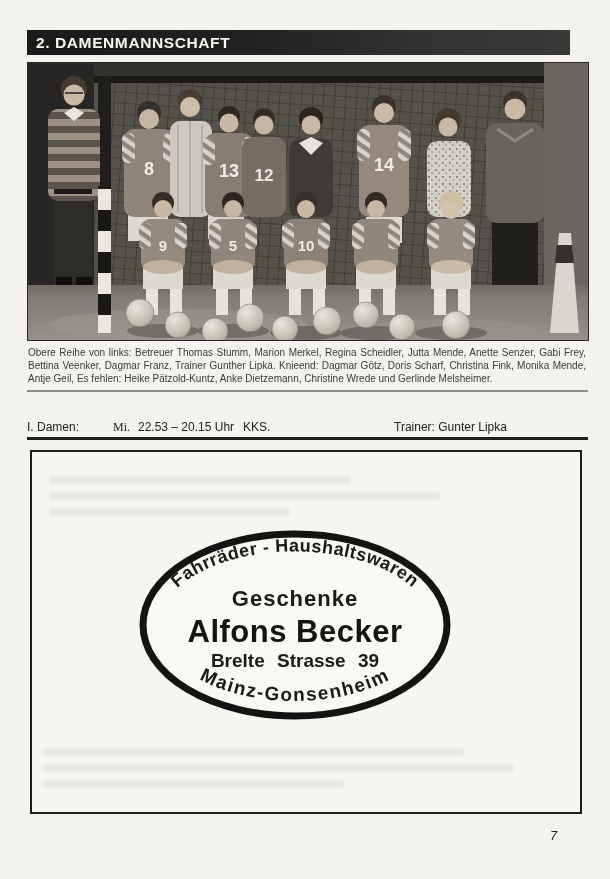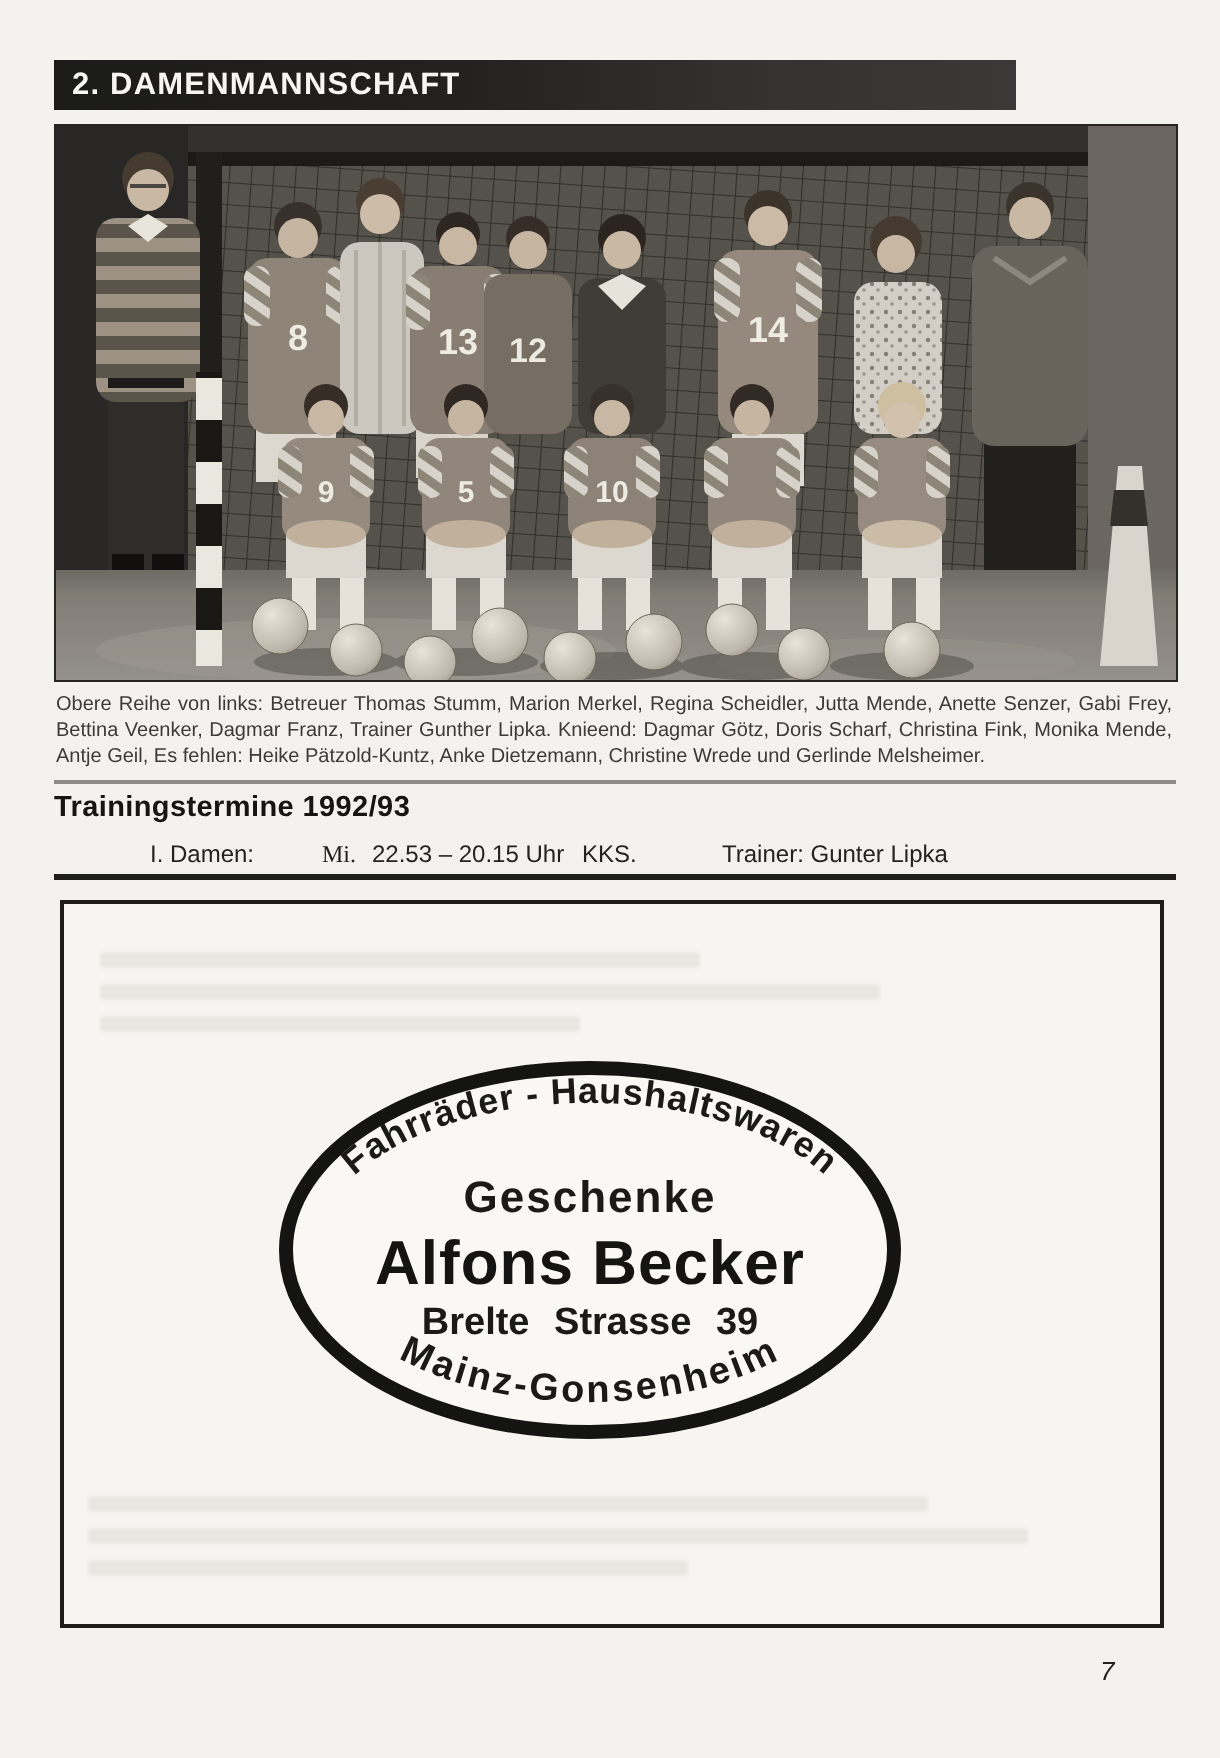--- a/index.html
+++ b/index.html
@@ -7,21 +7,21 @@
   .page{
     position:relative;
     width:610px;height:879px;
     margin:0 auto;
     background:#f3f2ee;
     font-family:"Liberation Sans", sans-serif;
     overflow:hidden;
     box-shadow:0 0 6px rgba(0,0,0,.4);
   }
   .header-bar{
-    position:absolute;left:27px;top:30px;width:481px;height:25px;
+    position:absolute;left:27px;top:30px;width:543px;height:25px;
     background:linear-gradient(90deg,#1b1b1a 0%,#222120 40%,#343332 75%,#3a3938 100%);
     color:#f7f6f2;
     font-weight:bold;font-size:15.5px;letter-spacing:.6px;
     line-height:25px;padding-left:9px;box-sizing:border-box;
   }
   .photo-frame{
     position:absolute;left:28px;top:63px;width:560px;height:277px;
     outline:1px solid #26251f;
     background:#4a4741;
   }
@@ -35,25 +35,25 @@
     position:absolute;left:27px;top:390px;width:561px;height:2px;background:#8d8d88;
   }
   .training-heading{
     position:absolute;left:27px;top:396px;
     font-size:14.5px;font-weight:bold;color:#151513;letter-spacing:.2px;
   }
   .training-row{
     position:absolute;left:27px;top:420px;width:561px;
     font-size:12px;color:#23231f;display:flex;
   }
-  .training-row .c-team{width:86px;margin-left:48px;}
+  .training-row .c-team{width:86px;}
   .training-row .c-day{width:25px;font-family:Liberation Serif, serif;}
   .training-row .c-time{width:105px;}
   .training-row .c-loc{width:70px;}
-  .training-row .c-trainer{flex:1;}
+  .training-row .c-trainer{flex:1;text-align:center;}
   .rule-bottom{
     position:absolute;left:27px;top:437px;width:561px;height:3px;background:#1e1e1b;
   }
   .ad-box{
     position:absolute;left:30px;top:450px;width:548px;height:360px;
     border:2px solid #1c1c19;background:#f6f5f1;
   }
   .ghost{
     position:absolute;background:#d9d6cd;opacity:.42;border-radius:2px;filter:blur(.8px);
   }
@@ -286,21 +286,20 @@
           <circle cx="374" cy="264" r="13" fill="url(#ballG)"></circle>
         <circle cx="428" cy="262" r="14" fill="url(#ballG)"></circle>
       </g>
     </svg>
   </div>
 
   <div class="caption">Obere Reihe von links: Betreuer Thomas Stumm, Marion Merkel, Regina Scheidler, Jutta Mende, Anette Senzer, Gabi Frey, Bettina Veenker, Dagmar Franz, Trainer Gunther Lipka. Knieend: Dagmar Götz, Doris Scharf, Christina Fink, Monika Mende, Antje Geil, Es fehlen: Heike Pätzold-Kuntz, Anke Dietzemann, Christine Wrede und Gerlinde Melsheimer.</div>
 
   <div class="rule-top"></div>
 
-  <div class="training-heading">Trainingstermine 1992/93</div>
 
   <div class="training-row">
     <span class="c-team">I. Damen:</span>
     <span class="c-day">Mi.</span>
     <span class="c-time">22.53 – 20.15 Uhr</span>
     <span class="c-loc">KKS.</span>
     <span class="c-trainer">Trainer: Gunter Lipka</span>
   </div>
 
   <div class="rule-bottom"></div>

